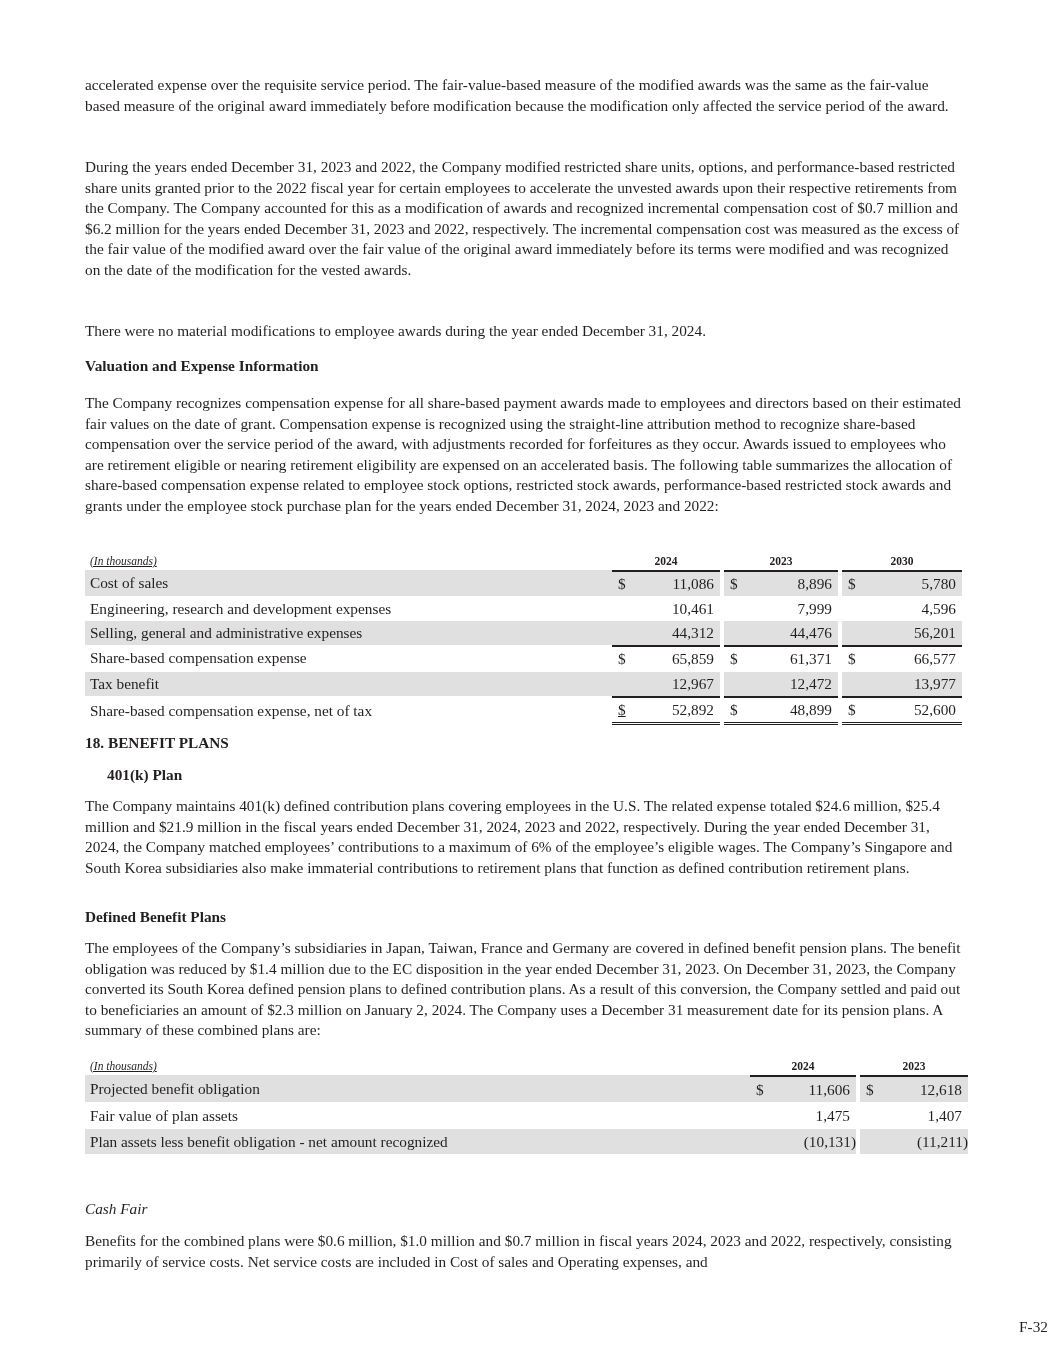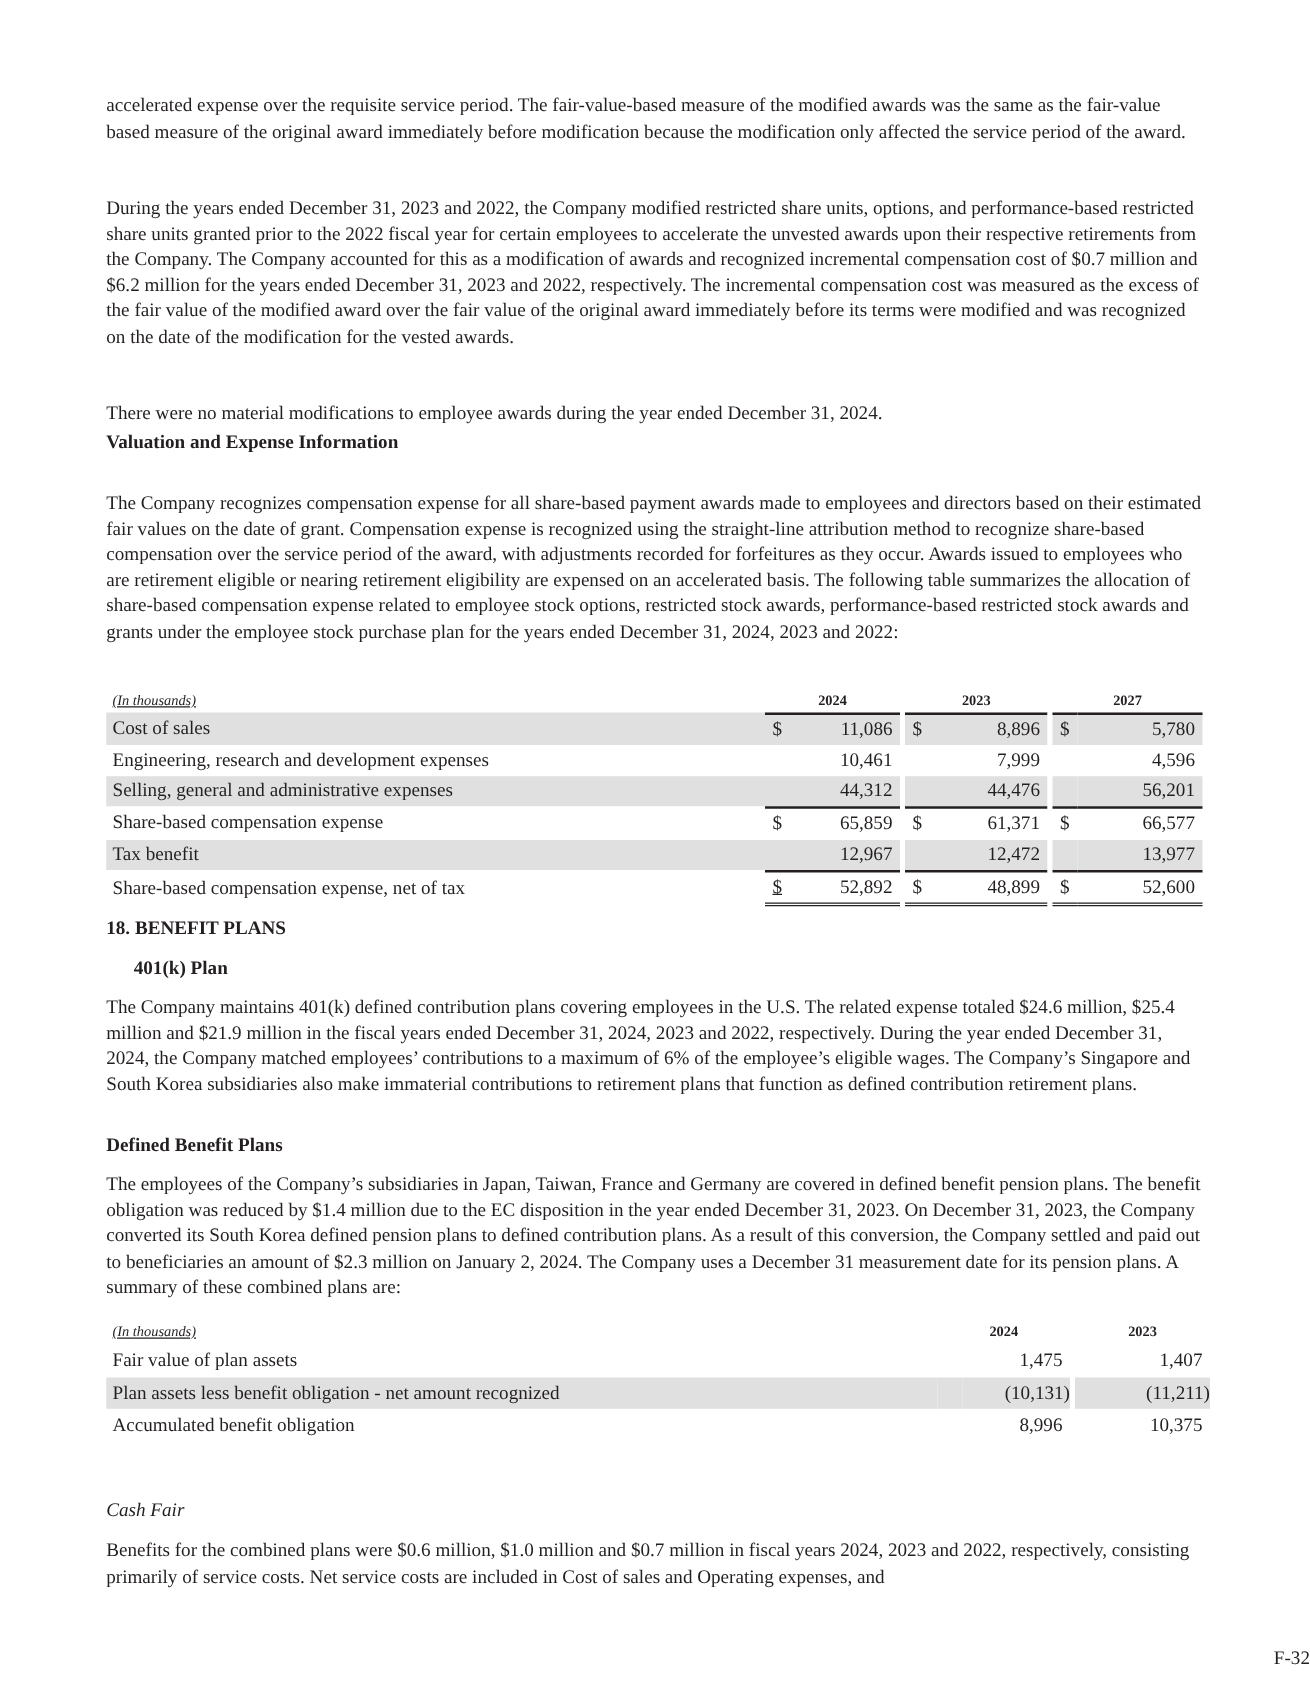--- a/index.html
+++ b/index.html
@@ -27,21 +27,21 @@
 <body>
 
 <div class="page">
 
   <p class="body" style="position:absolute; top:75px; width:880px;">accelerated expense over the requisite service period. The fair-value-based measure of the modified awards was the same as the fair-value based measure of the original award immediately before modification because the modification only affected the service period of the award.</p>
 
   <p class="body" style="position:absolute; top:157px; width:880px;">During the years ended December 31, 2023 and 2022, the Company modified restricted share units, options, and performance-based restricted share units granted prior to the 2022 fiscal year for certain employees to accelerate the unvested awards upon their respective retirements from the Company. The Company accounted for this as a modification of awards and recognized incremental compensation cost of $0.7 million and $6.2 million for the years ended December 31, 2023 and 2022, respectively. The incremental compensation cost was measured as the excess of the fair value of the modified award over the fair value of the original award immediately before its terms were modified and was recognized on the date of the modification for the vested awards.</p>
 
   <p class="body" style="position:absolute; top:321px; width:880px;">There were no material modifications to employee awards during the year ended December 31, 2024.</p>
 
-  <p class="h" style="position:absolute; top:344px;text-align:center;">Valuation and Expense Information</p>
+  <p class="h" style="position:absolute; top:356px;text-align:center;">Valuation and Expense Information</p>
 
   <p class="body" style="position:absolute; top:393px; width:880px;">The Company recognizes compensation expense for all share-based payment awards made to employees and directors based on their estimated fair values on the date of grant. Compensation expense is recognized using the straight-line attribution method to recognize share-based compensation over the service period of the award, with adjustments recorded for forfeitures as they occur. Awards issued to employees who are retirement eligible or nearing retirement eligibility are expensed on an accelerated basis. The following table summarizes the allocation of share-based compensation expense related to employee stock options, restricted stock awards, performance-based restricted stock awards and grants under the employee stock purchase plan for the years ended December 31, 2024, 2023 and 2022:</p>
 
   <table class="fin" style="position:absolute; top:552px; left:0; width:877px;">
     <colgroup>
       <col style="width:527px">
         <col style="width:20px">
         <col style="width:88px">
       <col style="width:4px">
         <col style="width:20px">
@@ -50,21 +50,21 @@
         <col style="width:20px">
         <col style="width:100px">
     </colgroup>
     <tbody>
         <tr class="hdr">
       <td class="unit">(In thousands)</td>
       <td colspan="2">2024</td>
       <td class="gap"></td>
       <td colspan="2">2023</td>
       <td class="gap"></td>
-      <td colspan="2">2027</td>
+      <td colspan="2">2030</td>
     </tr>
     <tr class="shade">
       <td class="lbl">Cost of sales</td>
       <td class="cur bt">$</td>
       <td class="num bt">11,086</td>
       <td class="gap"></td>
       <td class="cur bt">$</td>
       <td class="num bt">8,896</td>
       <td class="gap"></td>
       <td class="cur bt">$</td>
@@ -147,44 +147,44 @@
         <col style="width:20px">
         <col style="width:88px">
     </colgroup>
     <tbody>
         <tr class="hdr">
       <td class="unit">(In thousands)</td>
       <td colspan="2">2024</td>
       <td class="gap"></td>
       <td colspan="2">2023</td>
     </tr>
+    <tr class="shade">
+      <td class="lbl" style="height:27px;">Projected benefit obligation</td>
+      <td class="cur bt">$</td>
+      <td class="num bt">11,606</td>
+      <td class="gap"></td>
+      <td class="cur bt">$</td>
+      <td class="num bt">12,618</td>
+    </tr>
     <tr>
       <td class="lbl" style="height:27px;">Fair value of plan assets</td>
       <td class="cur"></td>
       <td class="num">1,475</td>
       <td class="gap"></td>
       <td class="cur"></td>
       <td class="num">1,407</td>
     </tr>
     <tr class="shade">
       <td class="lbl" style="height:25px;">Plan assets less benefit obligation - net amount recognized</td>
       <td class="cur"></td>
       <td class="num" style="padding-right:0;">(10,131)</td>
       <td class="gap"></td>
       <td class="cur"></td>
       <td class="num" style="padding-right:0;">(11,211)</td>
     </tr>
-    <tr>
-      <td class="lbl" style="height:27px;">Accumulated benefit obligation</td>
-      <td class="cur"></td>
-      <td class="num">8,996</td>
-      <td class="gap"></td>
-      <td class="cur"></td>
-      <td class="num">10,375</td>
-    </tr>
   </tbody>
     </table>
 
   <p class="it" style="position:absolute; top:1199px;">Cash Fair</p>
 
   <p class="body" style="position:absolute; top:1231px; width:880px;">Benefits for the combined plans were $0.6 million, $1.0 million and $0.7 million in fiscal years 2024, 2023 and 2022, respectively, consisting primarily of service costs. Net service costs are included in Cost of sales and Operating expenses, and</p>
 </div>
 
 <div class="footer">F-32</div>
 

